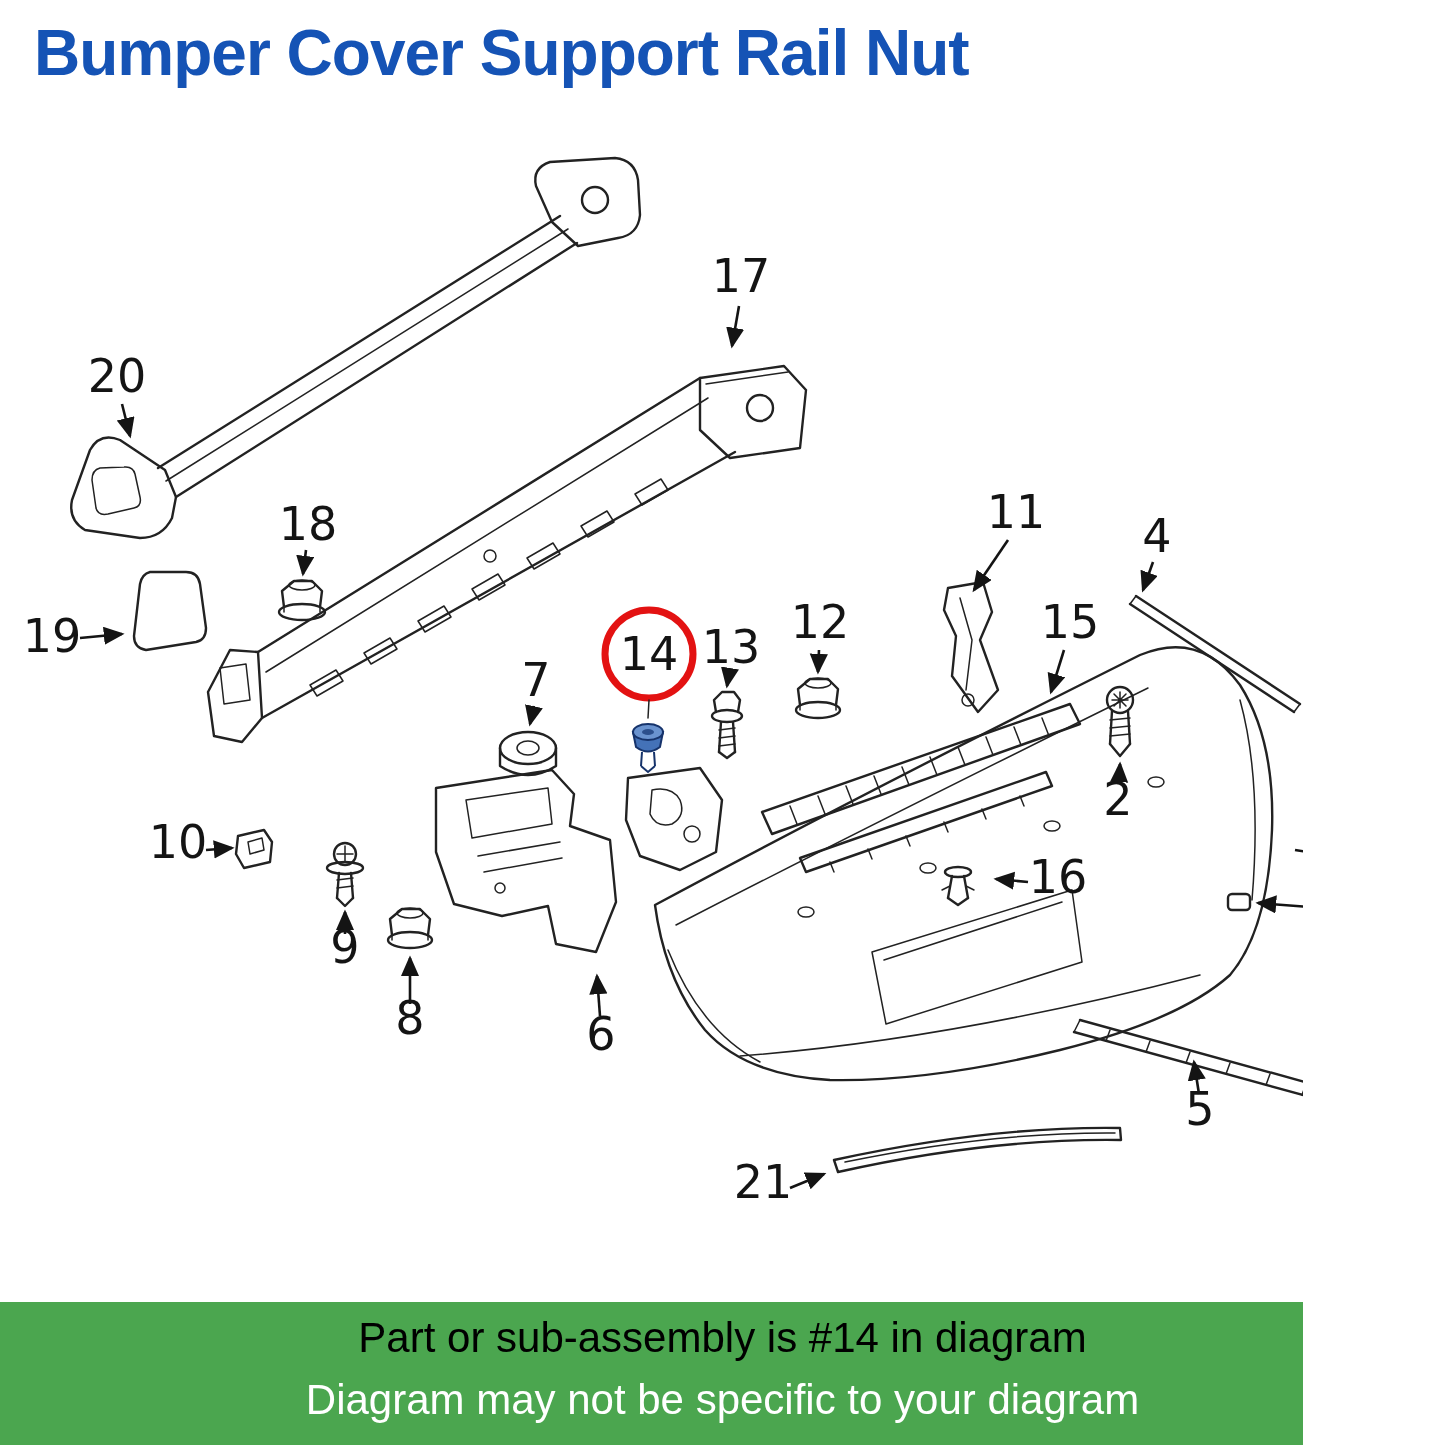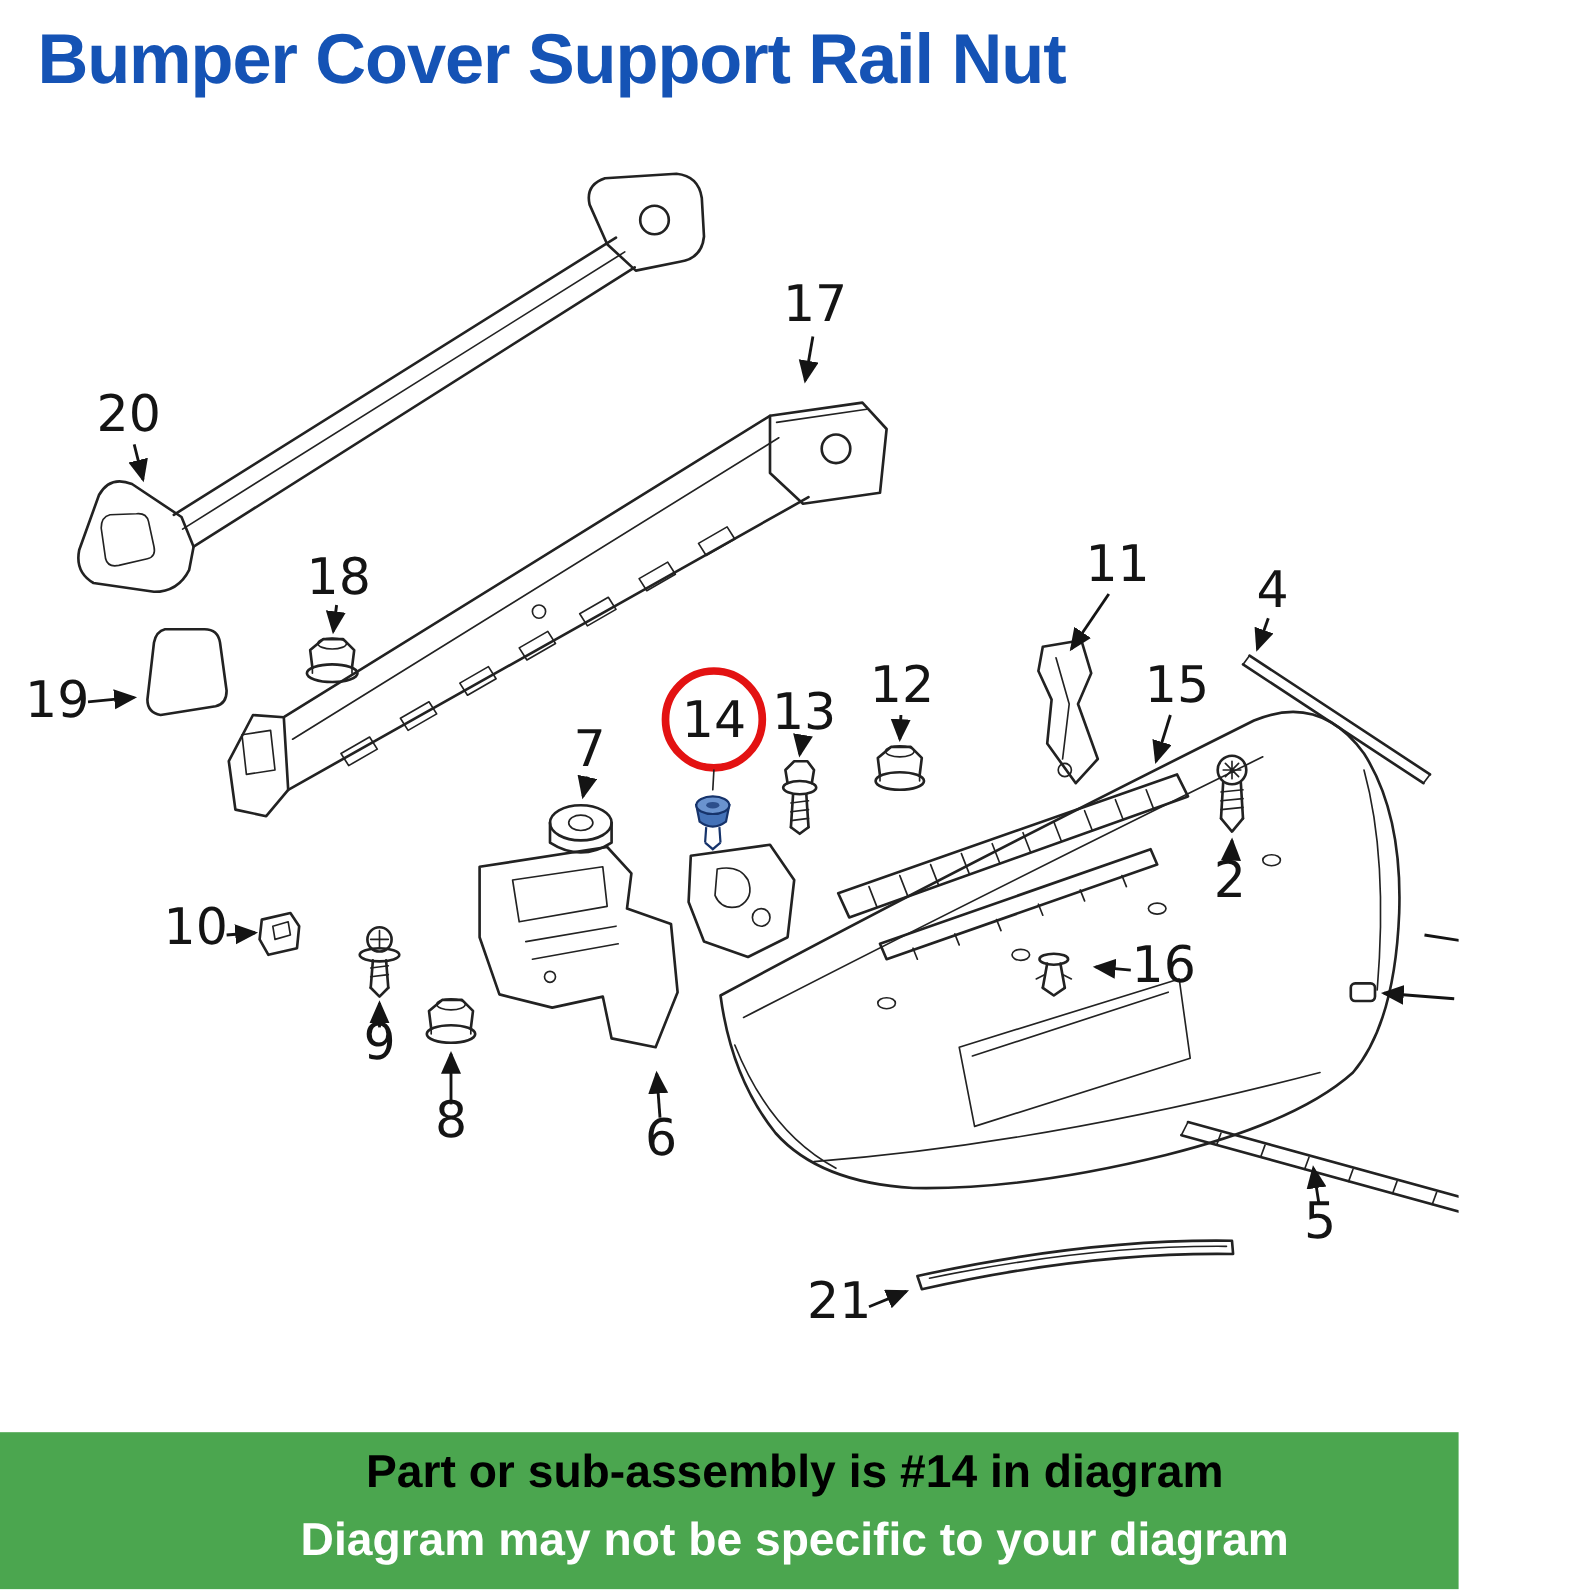--- a/index.html
+++ b/index.html
@@ -1,24 +1,24 @@
 <!DOCTYPE html>
 <html><head>
 <meta charset="utf-8">
 <style>
   html,body{margin:0;padding:0;background:#ffffff;}
-  .page{position:relative;width:1303px;height:1445px;background:#ffffff;overflow:hidden;font-family:"Liberation Sans",sans-serif;padding-left:23px;}
+  .page{position:relative;width:1303px;height:1445px;background:#ffffff;overflow:hidden;font-family:"Liberation Sans",sans-serif;}
   .title{position:absolute;left:34px;top:16px;font-size:64px;font-weight:bold;color:#1553b5;letter-spacing:-1px;white-space:nowrap;}
   svg.diagram{position:absolute;left:0;top:0;}
   .ln{fill:none;stroke:#222222;stroke-width:2.4;stroke-linejoin:round;stroke-linecap:round;}
   .lnthin{fill:none;stroke:#222222;stroke-width:1.5;stroke-linejoin:round;stroke-linecap:round;}
   .plabel{font-family:"DejaVu Sans",sans-serif;font-size:46px;fill:#141414;text-anchor:middle;}
   .arrow{fill:none;stroke:#141414;stroke-width:2.6;}
   .leader{fill:none;stroke:#141414;stroke-width:2.6;}
-  .footer{position:absolute;left:0;top:1302px;width:1445px;height:143px;background:#4ba64f;text-align:center;font-weight:bold;}
+  .footer{position:absolute;left:0;top:1302px;width:1445px;height:143px;background:#4ba64f;text-align:center;font-weight:normal;}
   .footer .f1{padding-top:12px;font-size:42px;color:#000000;}
   .footer .f2{margin-top:14px;font-size:42px;color:#ffffff;}
   .watermark{position:absolute;left:12px;top:1296px;font-size:84px;font-weight:bold;letter-spacing:5px;color:rgba(255,255,255,0.55);-webkit-text-stroke:2px rgba(200,200,200,0.75);}
 </style>
 </head>
 <body>
 
 <div class="page">
 
   <div class="title">Bumper Cover Support Rail Nut</div>

